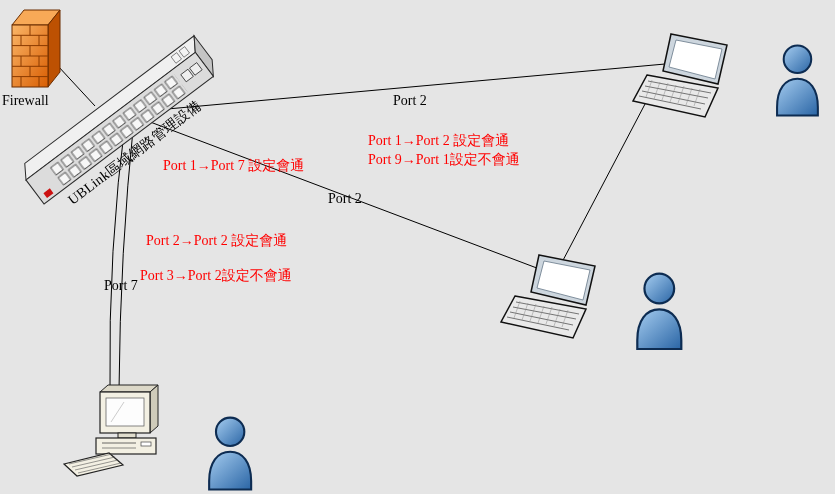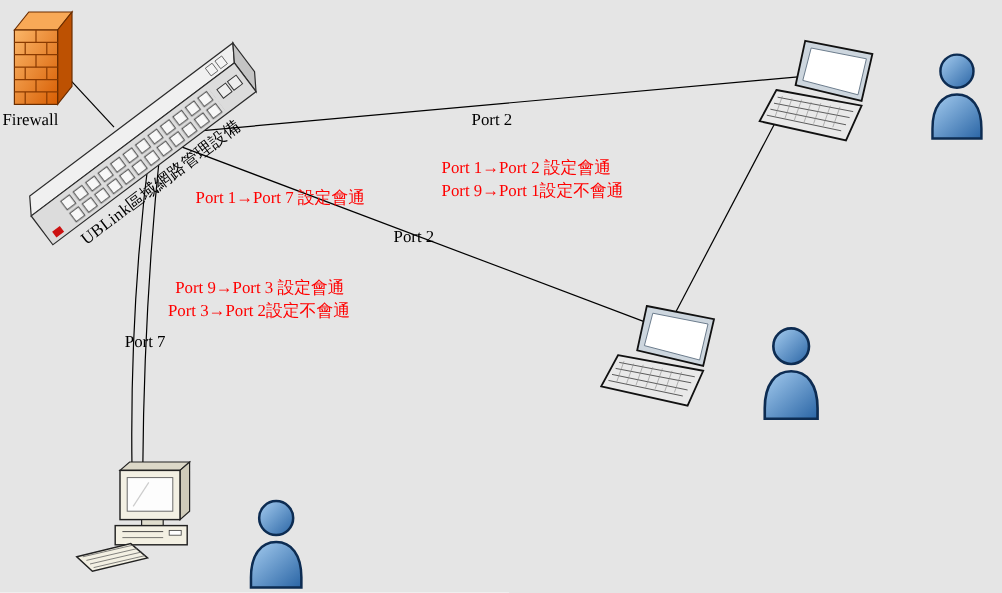--- a/index.html
+++ b/index.html
@@ -110,16 +110,16 @@
 
   <div class="lbl" style="left:393px; top:93px;">Port 2</div>
   <div class="lbl" style="left:328px; top:191px;">Port 2</div>
   <div class="lbl" style="left:104px; top:278px;">Port 7</div>
 
   <div class="lbl ann" style="left:368px; top:133px;">Port 1→Port 2 設定會通</div>
   <div class="lbl ann" style="left:368px; top:152px;">Port 9→Port 1設定不會通</div>
 
   <div class="lbl ann" style="left:163px; top:158px;">Port 1→Port 7 設定會通</div>
 
-  <div class="lbl ann" style="left:146px; top:233px;">Port 9→Port 3 設定會通</div>
-  <div class="lbl ann" style="left:140px; top:252px;text-align:center;">Port 3→Port 2設定不會通</div>
+  <div class="lbl ann" style="left:146px; top:233px;">Port 2→Port 2 設定會通</div>
+  <div class="lbl ann" style="left:140px; top:268px;text-align:center;">Port 3→Port 2設定不會通</div>
 
 </div>
 
 </body></html>

